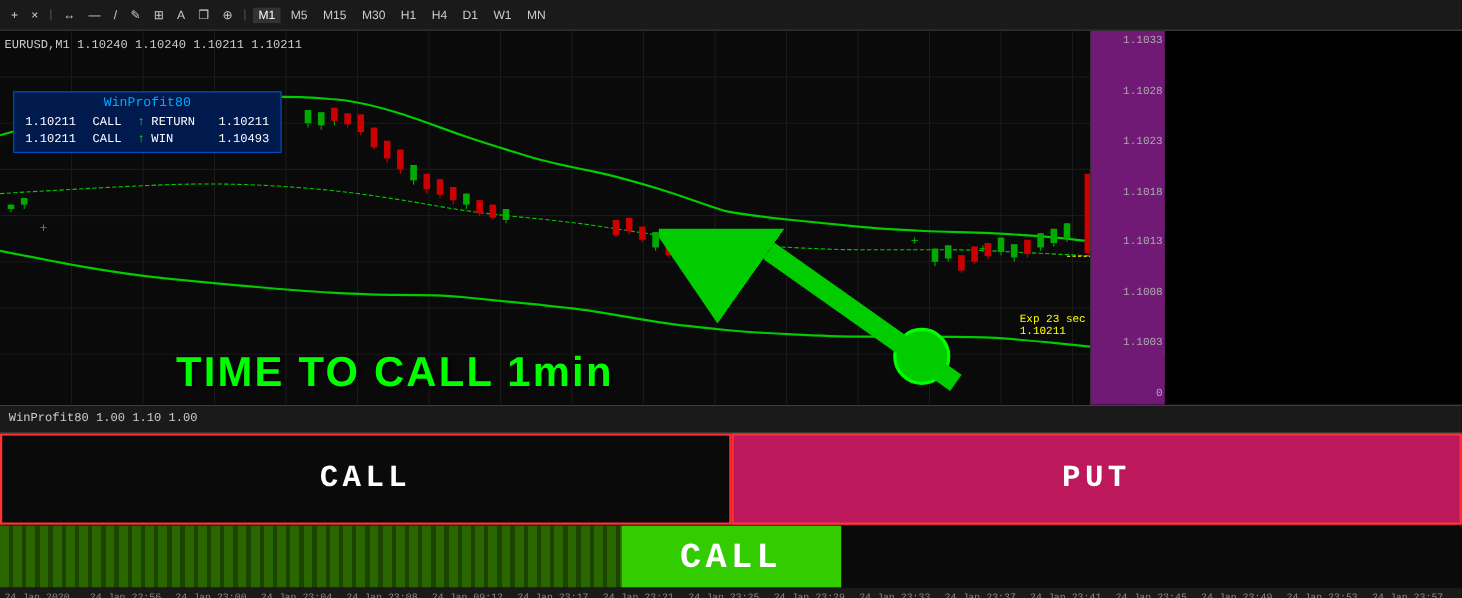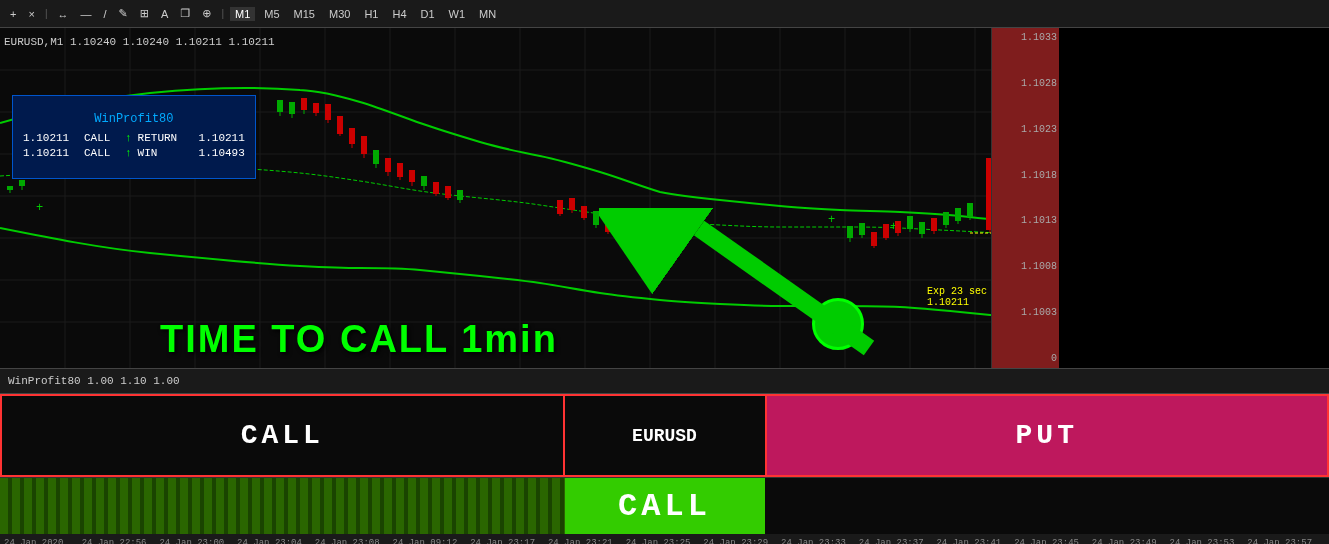--- a/index.html
+++ b/index.html
@@ -66,24 +66,23 @@
       z-index: 10;
     }
 
     
     #winprofit-box {
       position: absolute;
       top: 55px;
       left: 12px;
       background: #001a4d;
       border: 1px solid #0055cc;
-      padding: 16px 10px;
+      padding: 2px 10px;
       z-index: 20;
       min-width: 220px;
-      margin-top: 12px;
     }
     #winprofit-title {
       color: #00aaff;
       font-size: 12px;
       text-align: center;
       margin-bottom: 6px;
     }
     .wp-row {
       display: flex;
       align-items: center;
@@ -134,21 +133,21 @@
       height: 340px;
     }
 
     
     #price-axis {
       position: absolute;
       right: 0;
       top: 0;
       width: 68px;
       height: 340px;
-      background: #7f1d1d;
+      background: #701a75;
       border-left: 1px solid #333;
       display: flex;
       flex-direction: column;
       justify-content: space-between;
       padding: 4px 2px;
     }
     .price-tick {
       color: #aaa;
       font-size: 10px;
       text-align: right;
@@ -547,21 +546,20 @@
   </div>
 
 </div>
 
 <div id="bottom-bar">
   <span>WinProfit80  1.00  1.10  1.00</span>
 </div>
 
 <div id="signal-section">
   <div id="signal-call">CALL</div>
-  <div id="signal-symbol">EURUSD</div>
   <div id="signal-put">PUT</div>
 </div>
 
 <div id="call-button-row">
   <div id="call-btn-left">
     <div class="call-stripe"></div>
   </div>
   <div id="call-btn-center">CALL</div>
   <div id="call-btn-right"></div>
 </div>

